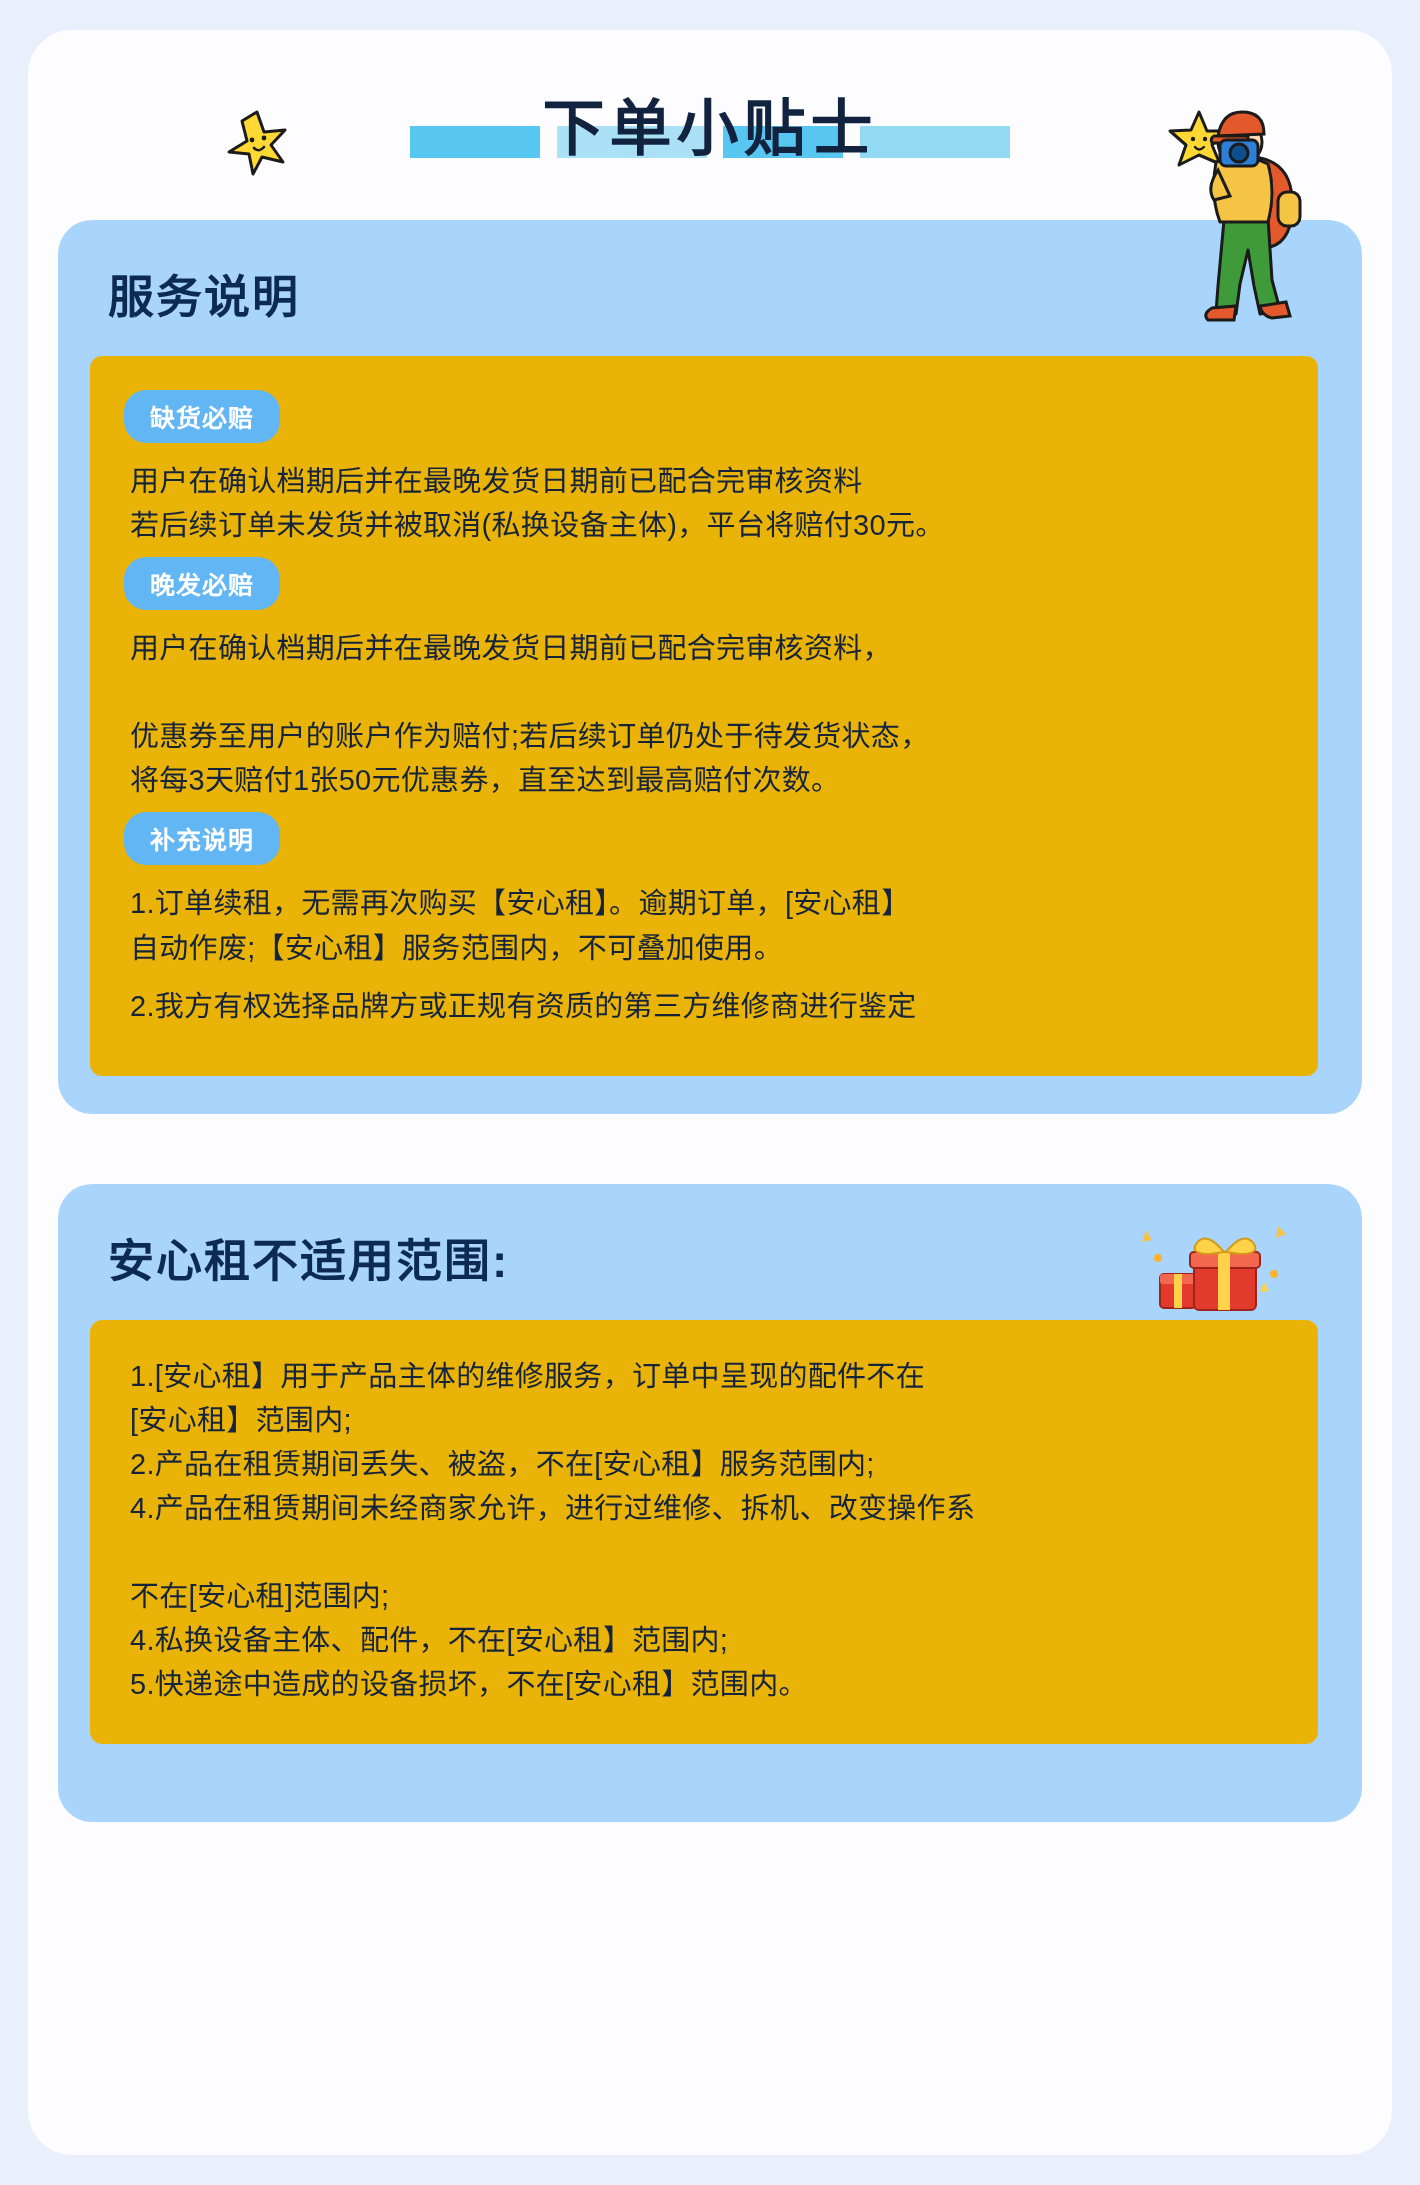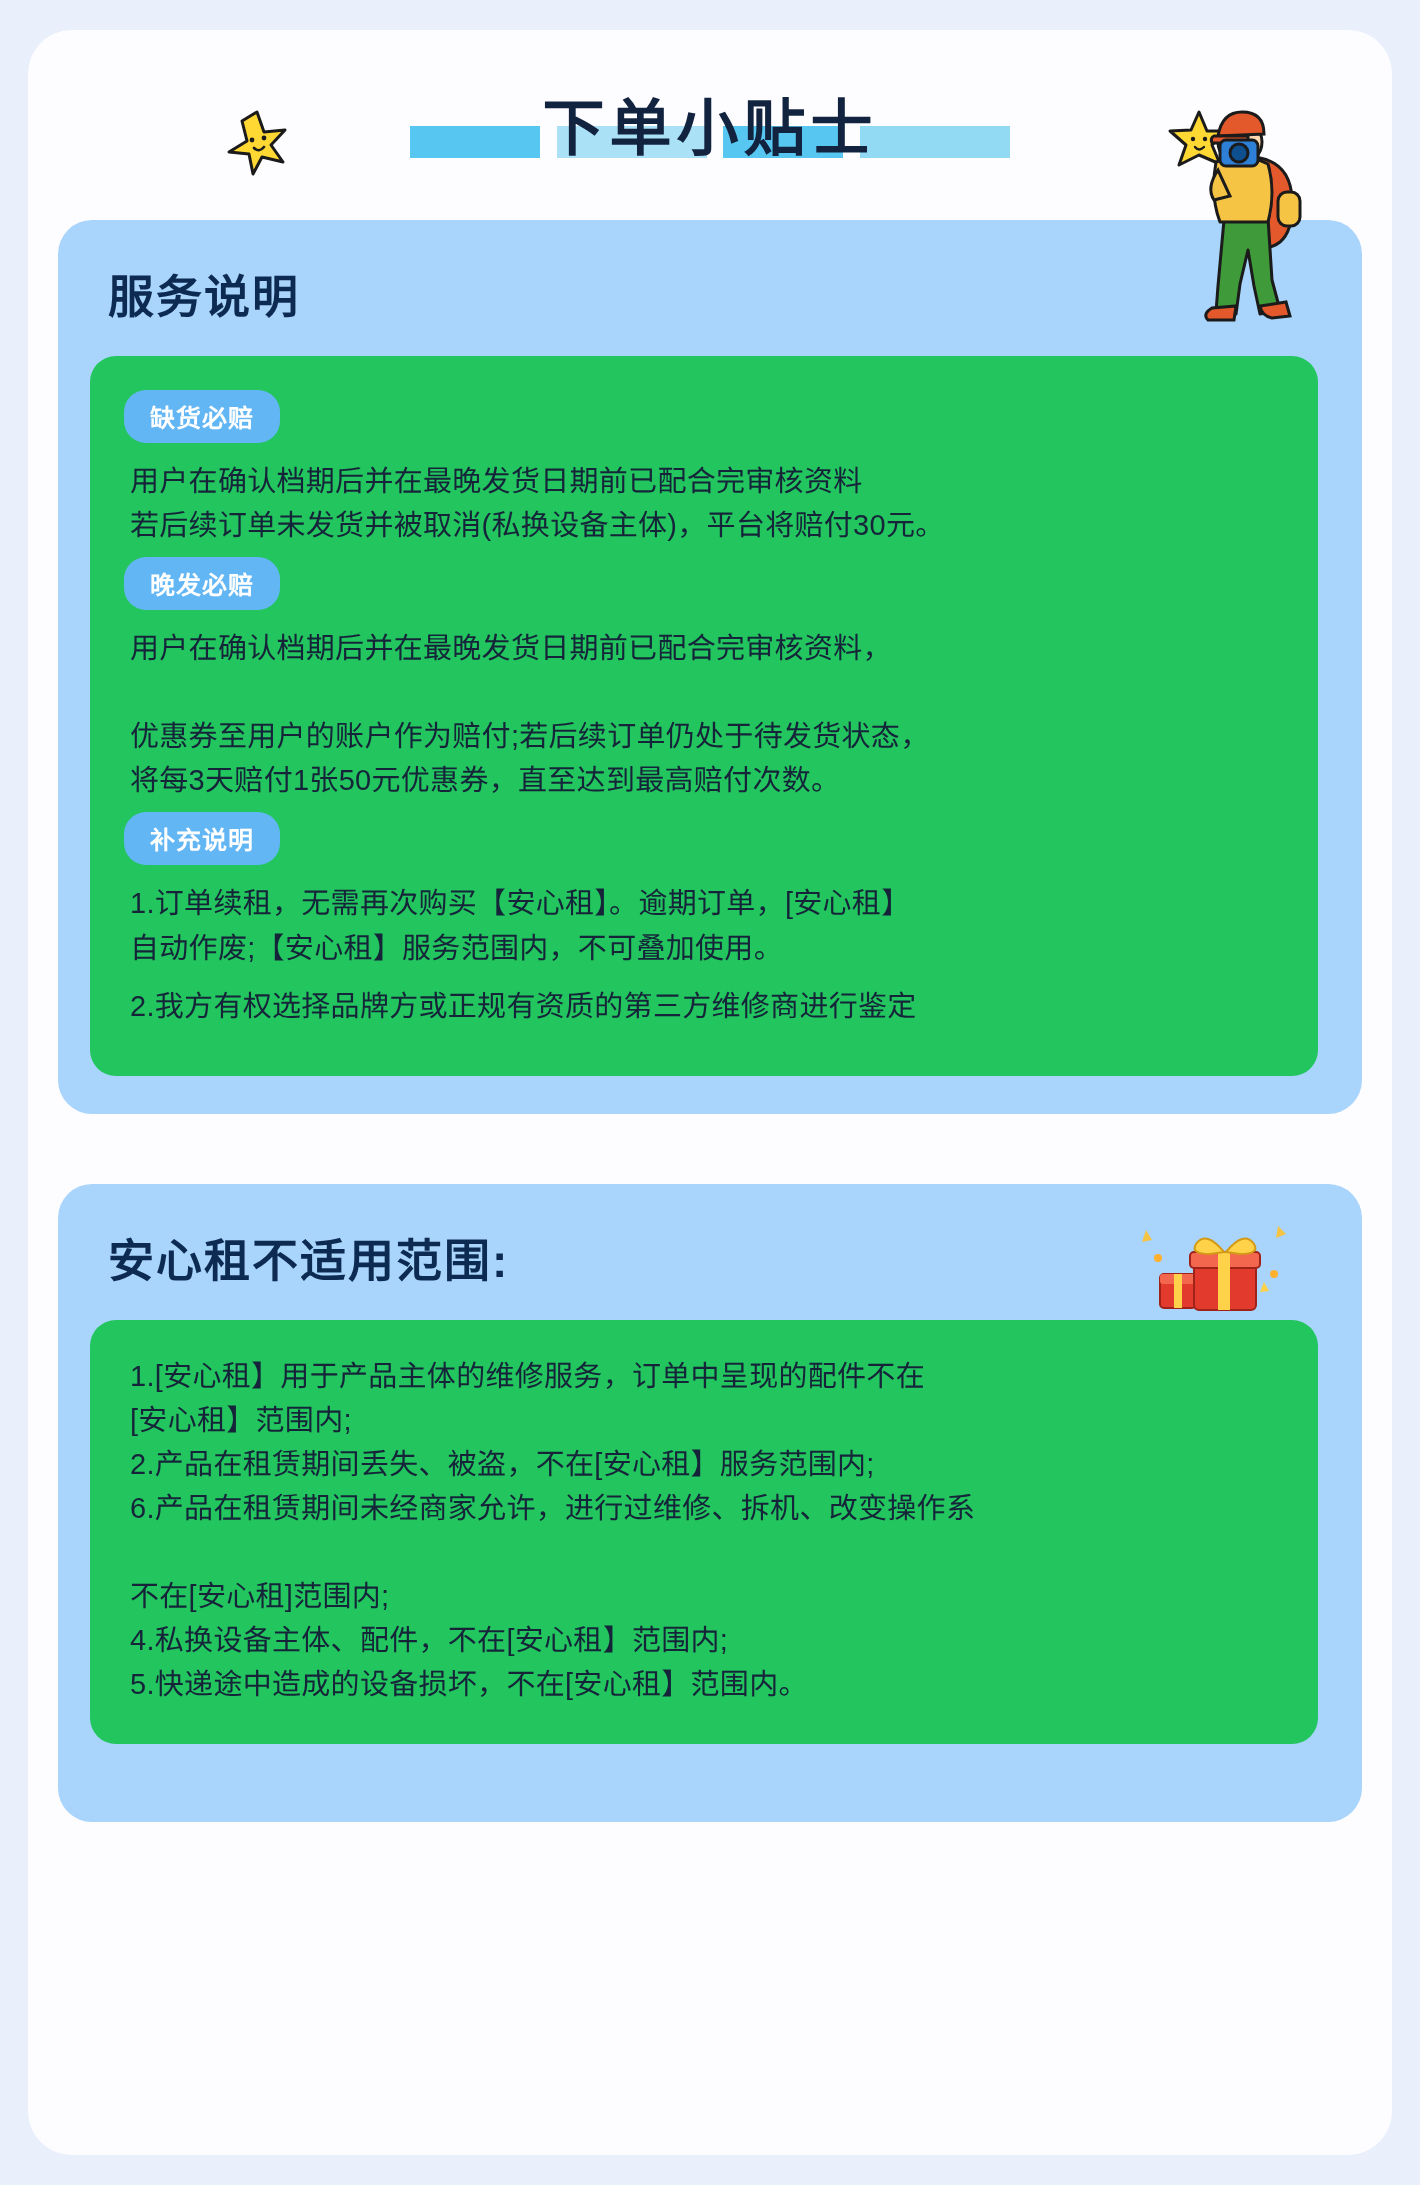--- a/index.html
+++ b/index.html
@@ -94,22 +94,22 @@
     margin-bottom: 70px;
   }
   .card-title {
     font-size: 46px;
     font-weight: bold;
     color: #0d2b52;
     letter-spacing: 2px;
     margin: 6px 0 30px 18px;
   }
   .card-body {
-    background: #22c55e;
-    border-radius: 26px;
+    background: #eab308;
+    border-radius: 12px;
     padding: 34px 34px 38px 34px;
   }
   .pill {
     display: inline-block;
     background: #63b6f4;
     color: #ffffff;
     font-size: 25px;
     font-weight: bold;
     border-radius: 22px;
     padding: 8px 26px 9px 26px;
@@ -267,21 +267,21 @@
         </svg>
       </div>
 
       <div class="card-title">安心租不适用范围:</div>
 
       <div class="card-body">
         <p class="para">
           <span>1.[安心租】用于产品主体的维修服务，订单中呈现的配件不在</span><br>
           <span>[安心租】范围内;</span><br>
           <span>2.产品在租赁期间丢失、被盗，不在[安心租】服务范围内;</span><br>
-          <span>6.产品在租赁期间未经商家允许，进行过维修、拆机、改变操作系</span><br>
+          <span>4.产品在租赁期间未经商家允许，进行过维修、拆机、改变操作系</span><br>
           <br>
           <span>不在[安心租]范围内;</span><br>
           <span>4.私换设备主体、配件，不在[安心租】范围内;</span><br>
           <span>5.快递途中造成的设备损坏，不在[安心租】范围内。</span>
         </p>
       </div>
       <div class="spacer-bottom"></div>
     </div>
 
   </div>

